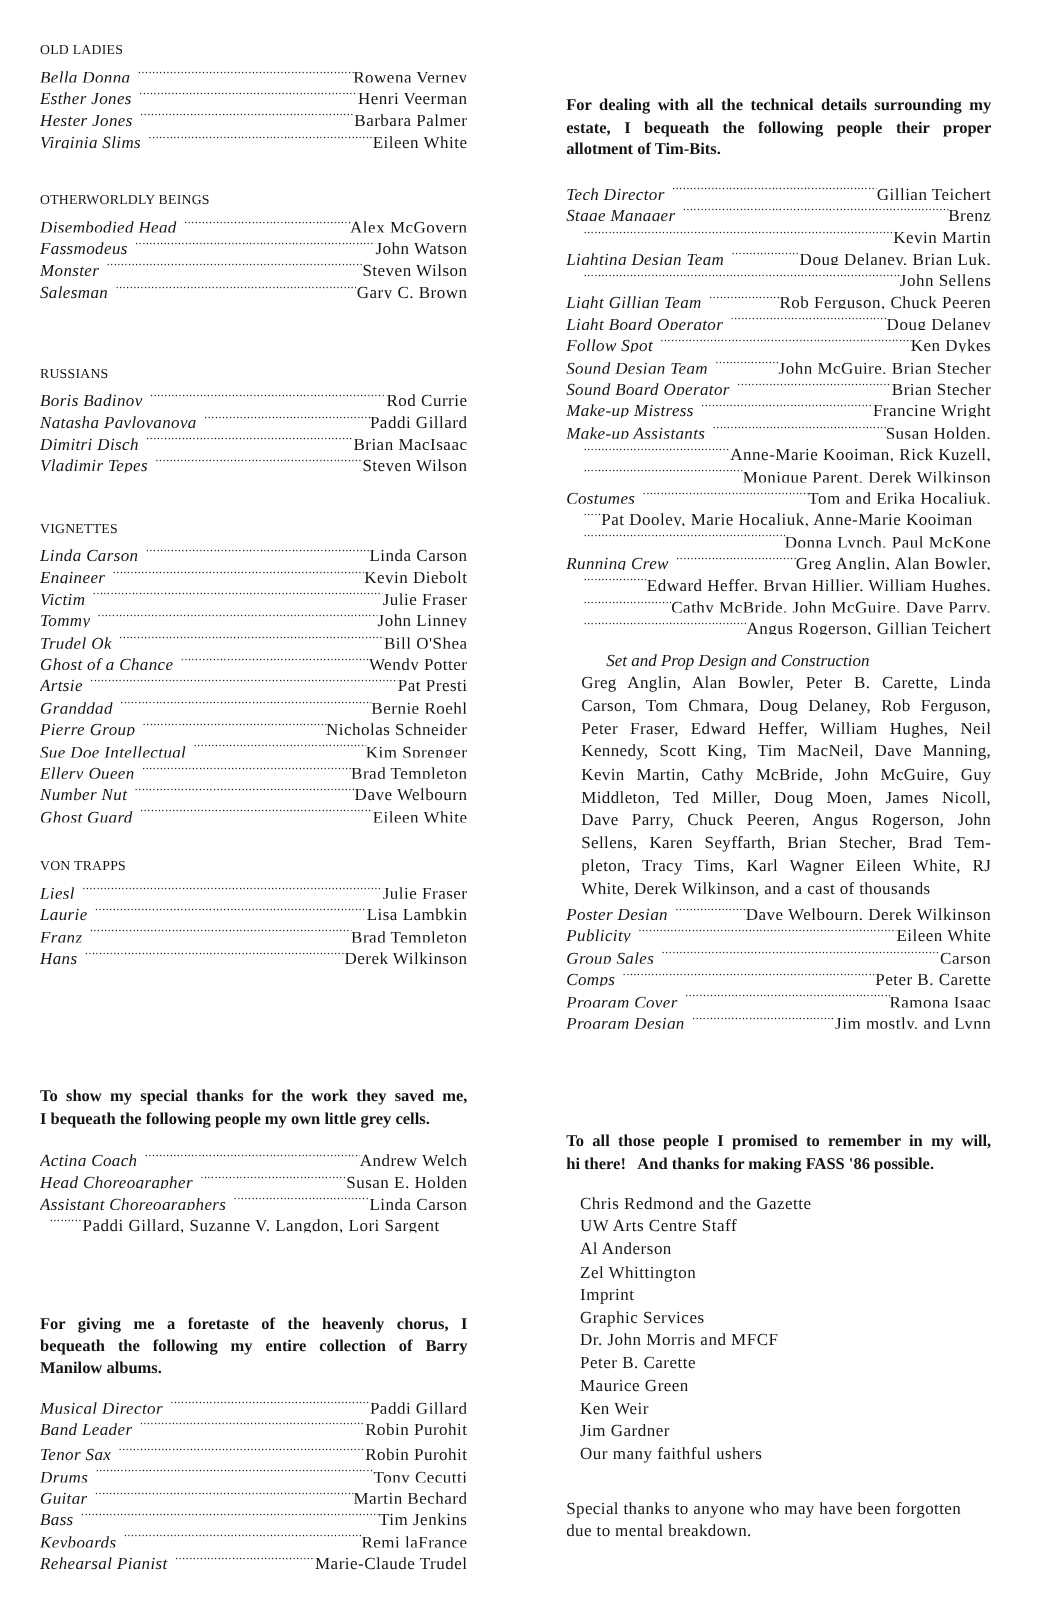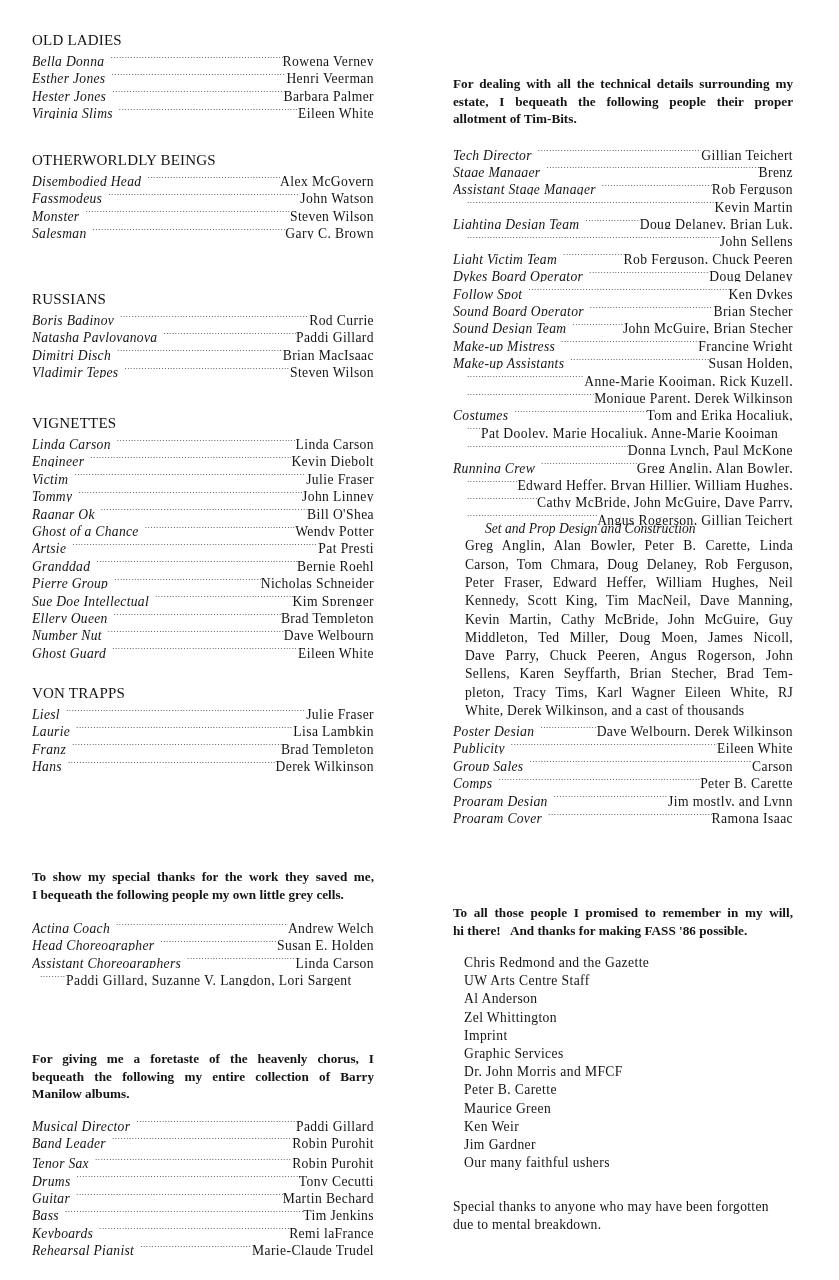--- a/index.html
+++ b/index.html
@@ -6,21 +6,21 @@
   body {
     width: 839px; height: 1280px; position: relative; overflow: hidden;
     font-family: "Liberation Serif", "DejaVu Serif", serif;
     color: #141414;
     font-size: 13.6px;
   }
   .col { position: absolute; }
   .left { left: 32px; width: 342px; }
   .right { left: 453px; width: 340px; }
   .block { position: absolute; left: 0; right: 0; }
-  .heading { font-size: 15px; line-height: 18px; letter-spacing: 0.2px; }
+  .heading { font-size: 11px; line-height: 18px; letter-spacing: 0.2px; }
   .row {
     display: flex; align-items: baseline; height: 17.4px; line-height: 17.4px;
     white-space: nowrap; overflow: hidden;
   }
   .role { font-style: italic; flex: none; padding-right: 6px; letter-spacing: 0.3px; }
   .dots { flex: 1 1 auto; overflow: hidden; position: relative; height: 17px; }
   .dots::before {
     content: "..............................................................................................................................................................................................................";
     position: absolute; left: 0; bottom: 2px; font-size: 9px; letter-spacing: 0.6px; white-space: nowrap;
   }
@@ -130,21 +130,21 @@
         <span class="role">Victim</span>
         <span class="dots"></span>
         <span class="actor">Julie Fraser</span>
       </div>
     <div class="row">
         <span class="role">Tommy</span>
         <span class="dots"></span>
         <span class="actor">John Linney</span>
       </div>
     <div class="row">
-        <span class="role">Ragnar Ok</span>
+        <span class="role">Trudel Ok</span>
         <span class="dots"></span>
         <span class="actor">Bill O'Shea</span>
       </div>
     <div class="row">
         <span class="role">Ghost of a Chance</span>
         <span class="dots"></span>
         <span class="actor">Wendy Potter</span>
       </div>
     <div class="row">
         <span class="role">Artsie</span>
@@ -297,64 +297,59 @@
     <div class="row">
         <span class="role">Tech Director</span>
         <span class="dots"></span>
         <span class="actor">Gillian Teichert</span>
       </div>
     <div class="row">
         <span class="role">Stage Manager</span>
         <span class="dots"></span>
         <span class="actor">Brenz</span>
       </div>
-    <div class="row">
-        <span class="role">Assistant Stage Manager</span>
-        <span class="dots"></span>
-        <span class="actor">Rob Ferguson</span>
-      </div>
     <div class="row cont">
         <span class="role"></span>
         <span class="dots"></span>
         <span class="actor">Kevin Martin</span>
       </div>
     <div class="row">
         <span class="role">Lighting Design Team</span>
         <span class="dots"></span>
         <span class="actor">Doug Delaney, Brian Luk,</span>
       </div>
     <div class="row cont">
         <span class="role"></span>
         <span class="dots"></span>
         <span class="actor">John Sellens</span>
       </div>
     <div class="row">
-        <span class="role">Light Victim Team</span>
+        <span class="role">Light Gillian Team</span>
         <span class="dots"></span>
         <span class="actor">Rob Ferguson, Chuck Peeren</span>
       </div>
     <div class="row">
-        <span class="role">Dykes Board Operator</span>
+        <span class="role">Light Board Operator</span>
         <span class="dots"></span>
         <span class="actor">Doug Delaney</span>
       </div>
     <div class="row">
         <span class="role">Follow Spot</span>
         <span class="dots"></span>
         <span class="actor">Ken Dykes</span>
       </div>
     <div class="row">
+        <span class="role">Sound Design Team</span>
+        <span class="dots"></span>
+        <span class="actor">John McGuire, Brian Stecher</span>
+      </div>
+    <div class="row">
         <span class="role">Sound Board Operator</span>
         <span class="dots"></span>
         <span class="actor">Brian Stecher</span>
-      </div>
-    <div class="row">
-        <span class="role">Sound Design Team</span>
-        <span class="dots"></span>
-        <span class="actor">John McGuire, Brian Stecher</span>
       </div>
     <div class="row">
         <span class="role">Make-up Mistress</span>
         <span class="dots"></span>
         <span class="actor">Francine Wright</span>
       </div>
     <div class="row">
         <span class="role">Make-up Assistants</span>
         <span class="dots"></span>
         <span class="actor">Susan Holden,</span>
@@ -437,28 +432,28 @@
         <span class="role">Group Sales</span>
         <span class="dots"></span>
         <span class="actor">Carson</span>
       </div>
     <div class="row">
         <span class="role">Comps</span>
         <span class="dots"></span>
         <span class="actor">Peter B. Carette</span>
       </div>
     <div class="row">
+        <span class="role">Program Cover</span>
+        <span class="dots"></span>
+        <span class="actor">Ramona Isaac</span>
+      </div>
+    <div class="row">
         <span class="role">Program Design</span>
         <span class="dots"></span>
         <span class="actor">Jim mostly, and Lynn</span>
-      </div>
-    <div class="row">
-        <span class="role">Program Cover</span>
-        <span class="dots"></span>
-        <span class="actor">Ramona Isaac</span>
       </div>
   </div>
 
   <div class="block" style="top:904px;">
     <div class="intro">
       <span class="intro-line">To all those people I promised to remember in my will,</span>
       <span class="intro-line last" style="white-space:pre">hi there!   And thanks for making FASS '86 possible.</span>
     </div>
     <div style="height:15px"></div>
     <div class="thanks-list">

